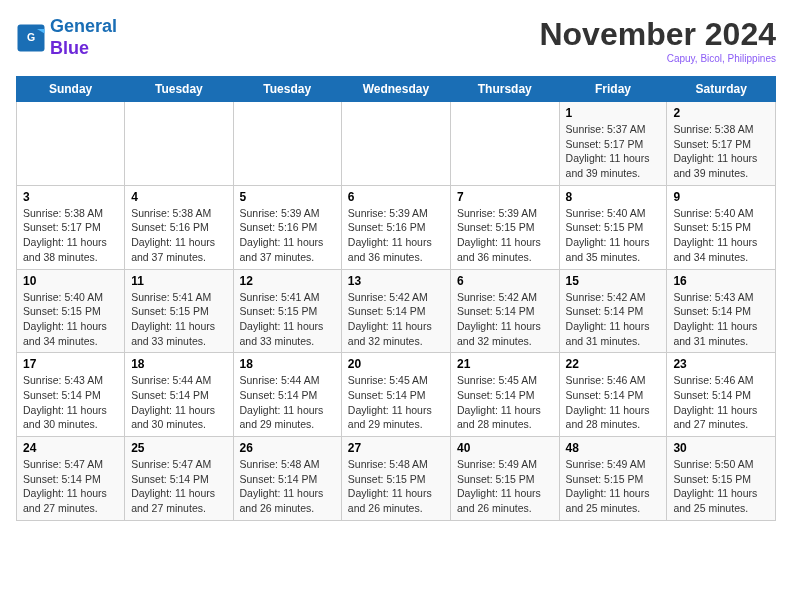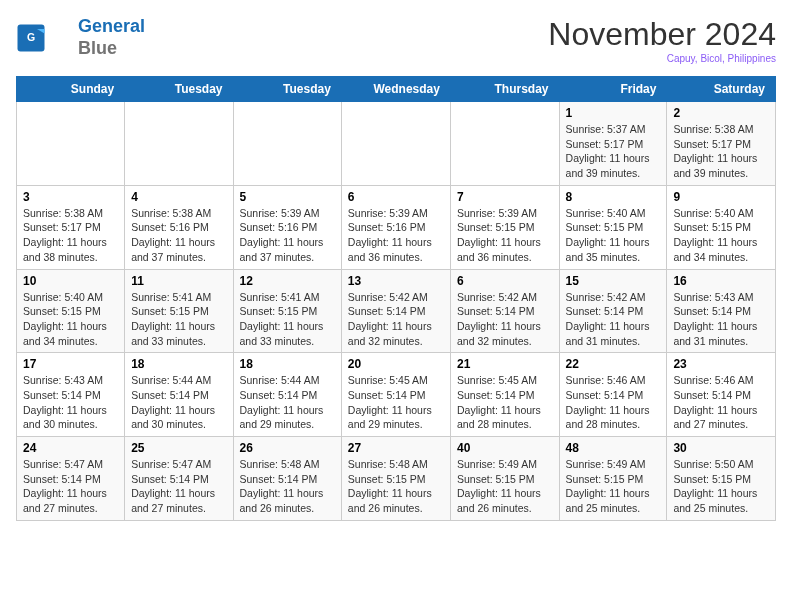--- a/index.html
+++ b/index.html
@@ -21,49 +21,48 @@
       align-items: center;
     }
     .logo-text {
       font-size: 18px;
       font-weight: bold;
       color: #333;
       line-height: 1.2;
     }
     .logo-text span {
       color: #1a6eb5;
-      margin-left: 28px;
     }
     .logo-icon {
       width: 30px;
       height: 30px;
       margin-right: 4px;
     }
     .title-block {
       text-align: right;
     }
     .month-title {
       font-size: 32px;
-      font-weight: normal;
+      font-weight: bold;
       color: #333;
     }
     .location {
       font-size: 10px;
       color: #8b5cf6;
     }
     table {
       width: 100%;
       border-collapse: collapse;
       font-size: 11px;
     }
     thead tr th {
       background-color: #1a6eb5;
       color: #fff;
       padding: 5px 10px;
-      text-align: right;
+      text-align: center;
       font-size: 12px;
       font-weight: bold;
       border: 1px solid #1a6eb5;
     }
     tbody tr td {
       border: 1px solid #ccc;
       padding: 4px 6px;
       vertical-align: top;
       width: 110px;
       min-height: 70px;
@@ -96,21 +95,21 @@
 <div class="header">
   <div class="logo">
     <svg class="logo-icon" viewBox="0 0 40 40">
       <rect x="2" y="2" width="36" height="36" rx="4" fill="#1a6eb5"></rect>
       <text x="20" y="24" text-anchor="middle" fill="white" font-size="14" font-weight="bold">G</text>
       <polygon points="28,8 38,14 38,8" fill="#4db8ff"></polygon>
     </svg>
     <div>
       <div class="logo-text">
         <span>General</span><br>
-        <span style="color:#737373;">Blue</span>
+        <span style="color:#6d28d9;">Blue</span>
       </div>
     </div>
   </div>
   <div class="title-block">
     <div class="month-title">November 2024</div>
     <div class="location">Capuy, Bicol, Philippines</div>
   </div>
 </div>
 
 <table>

